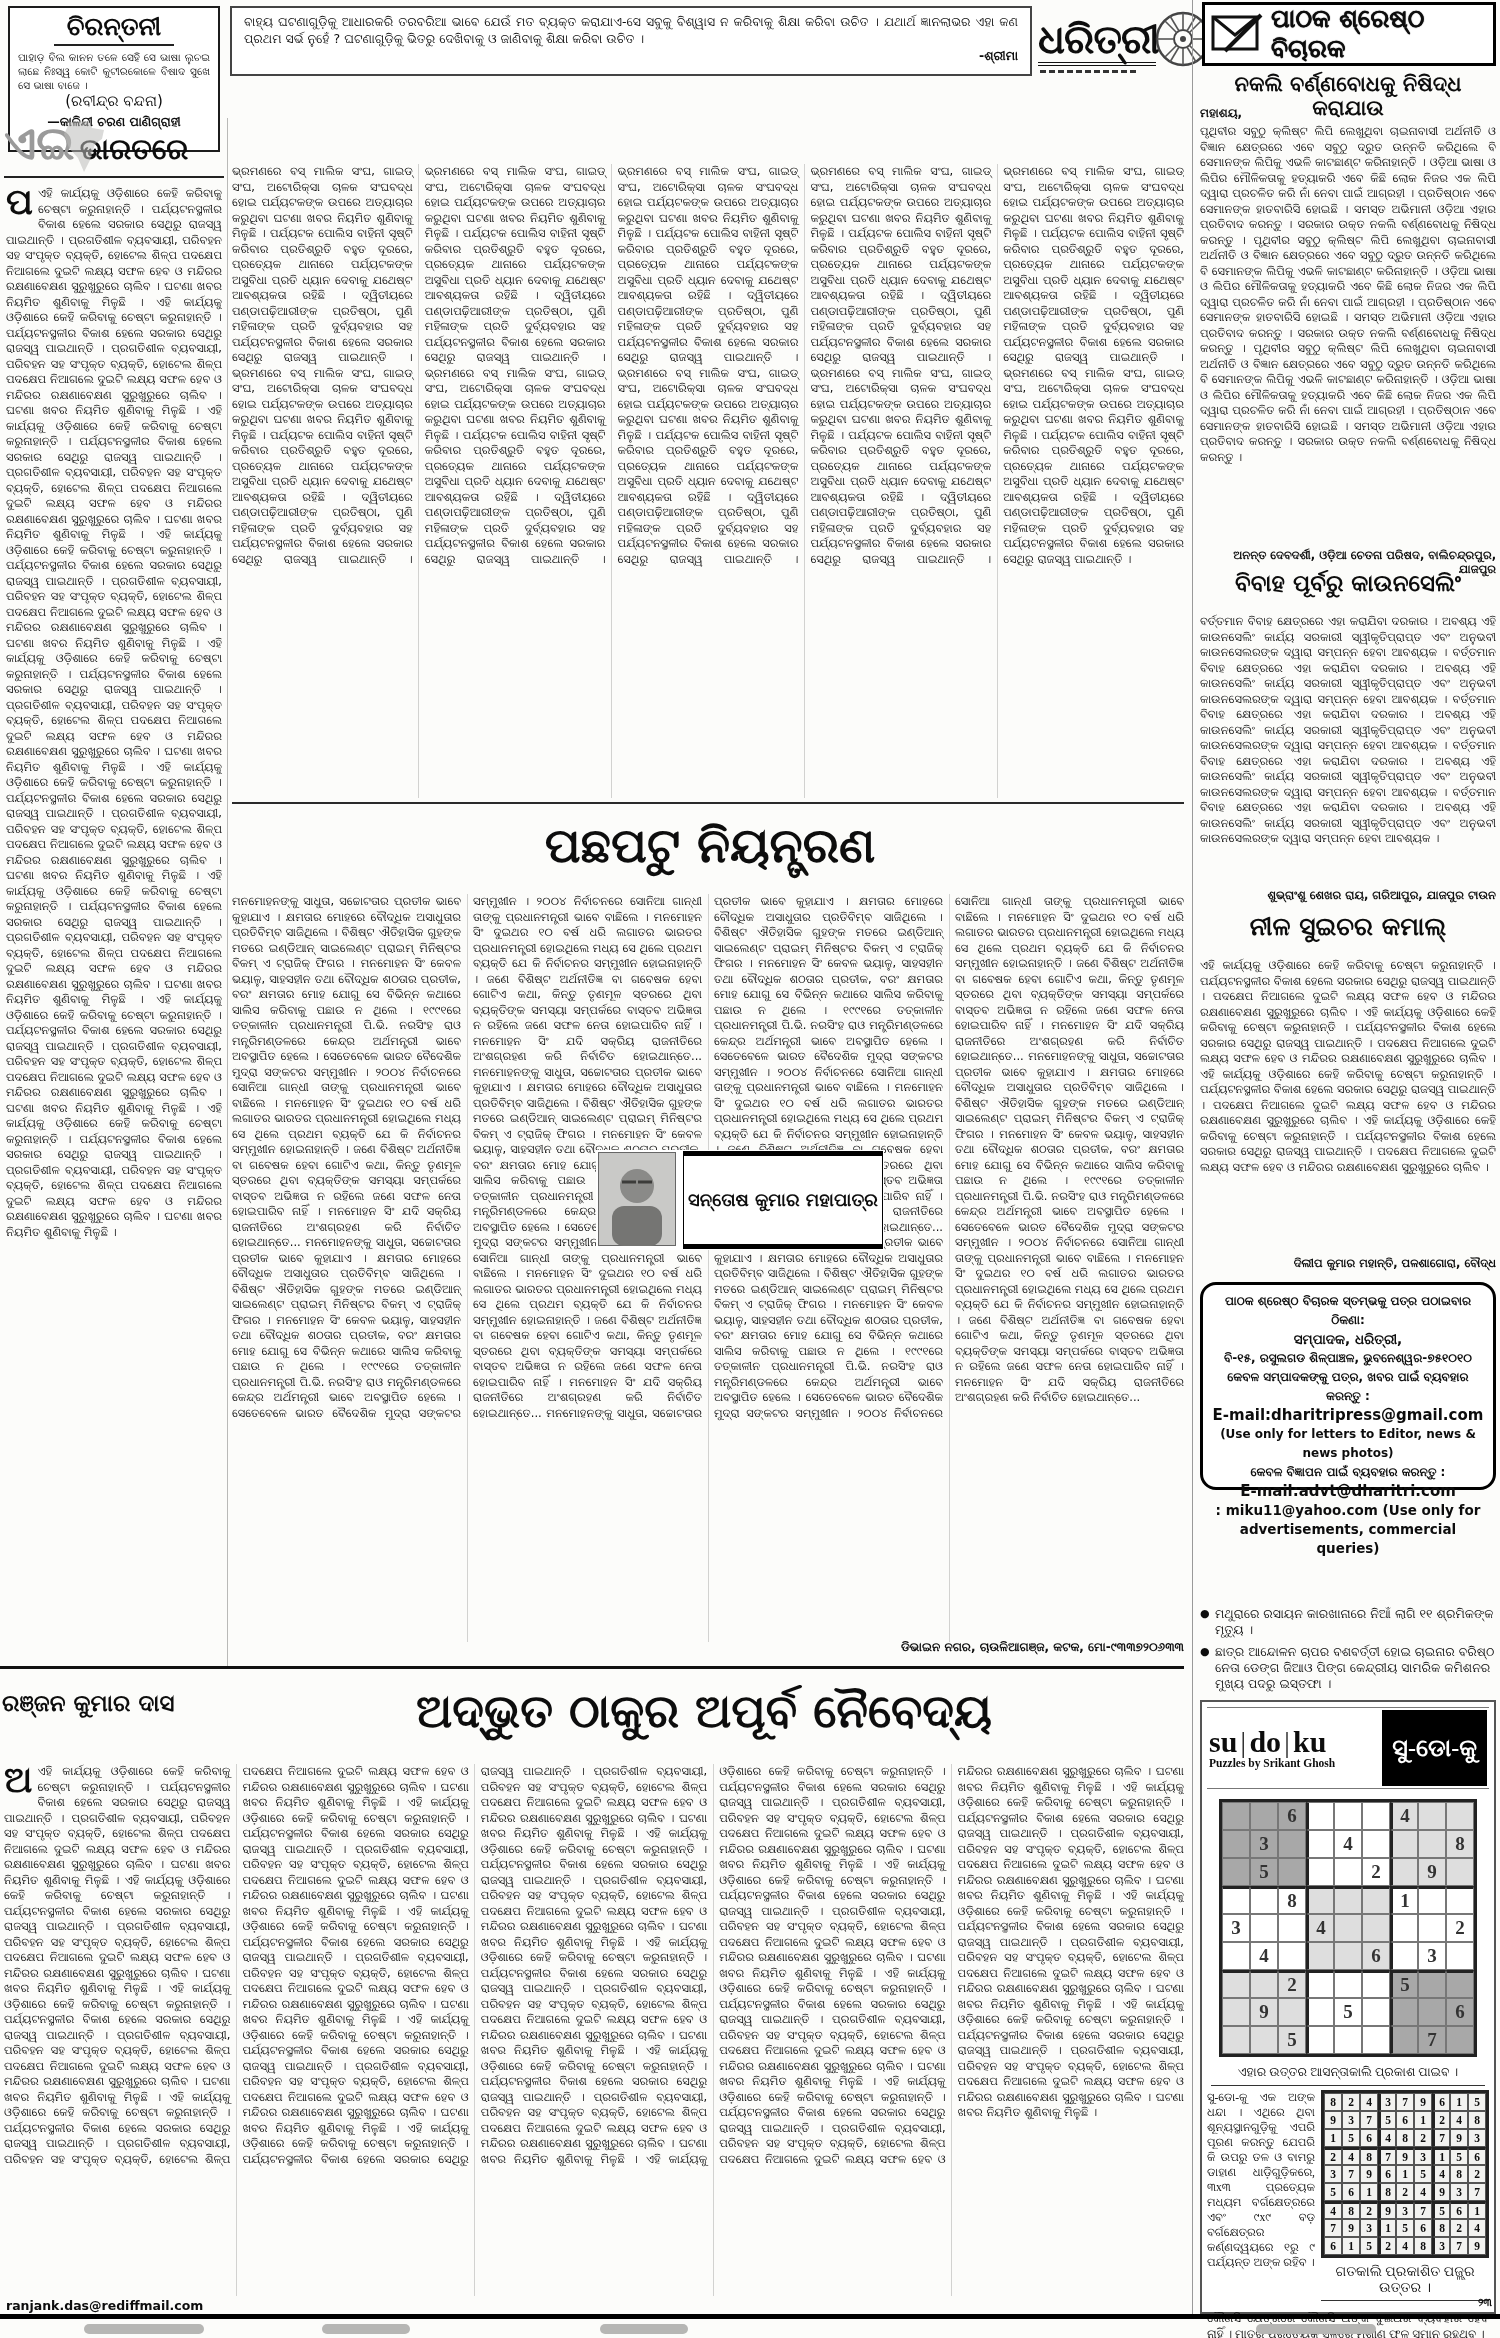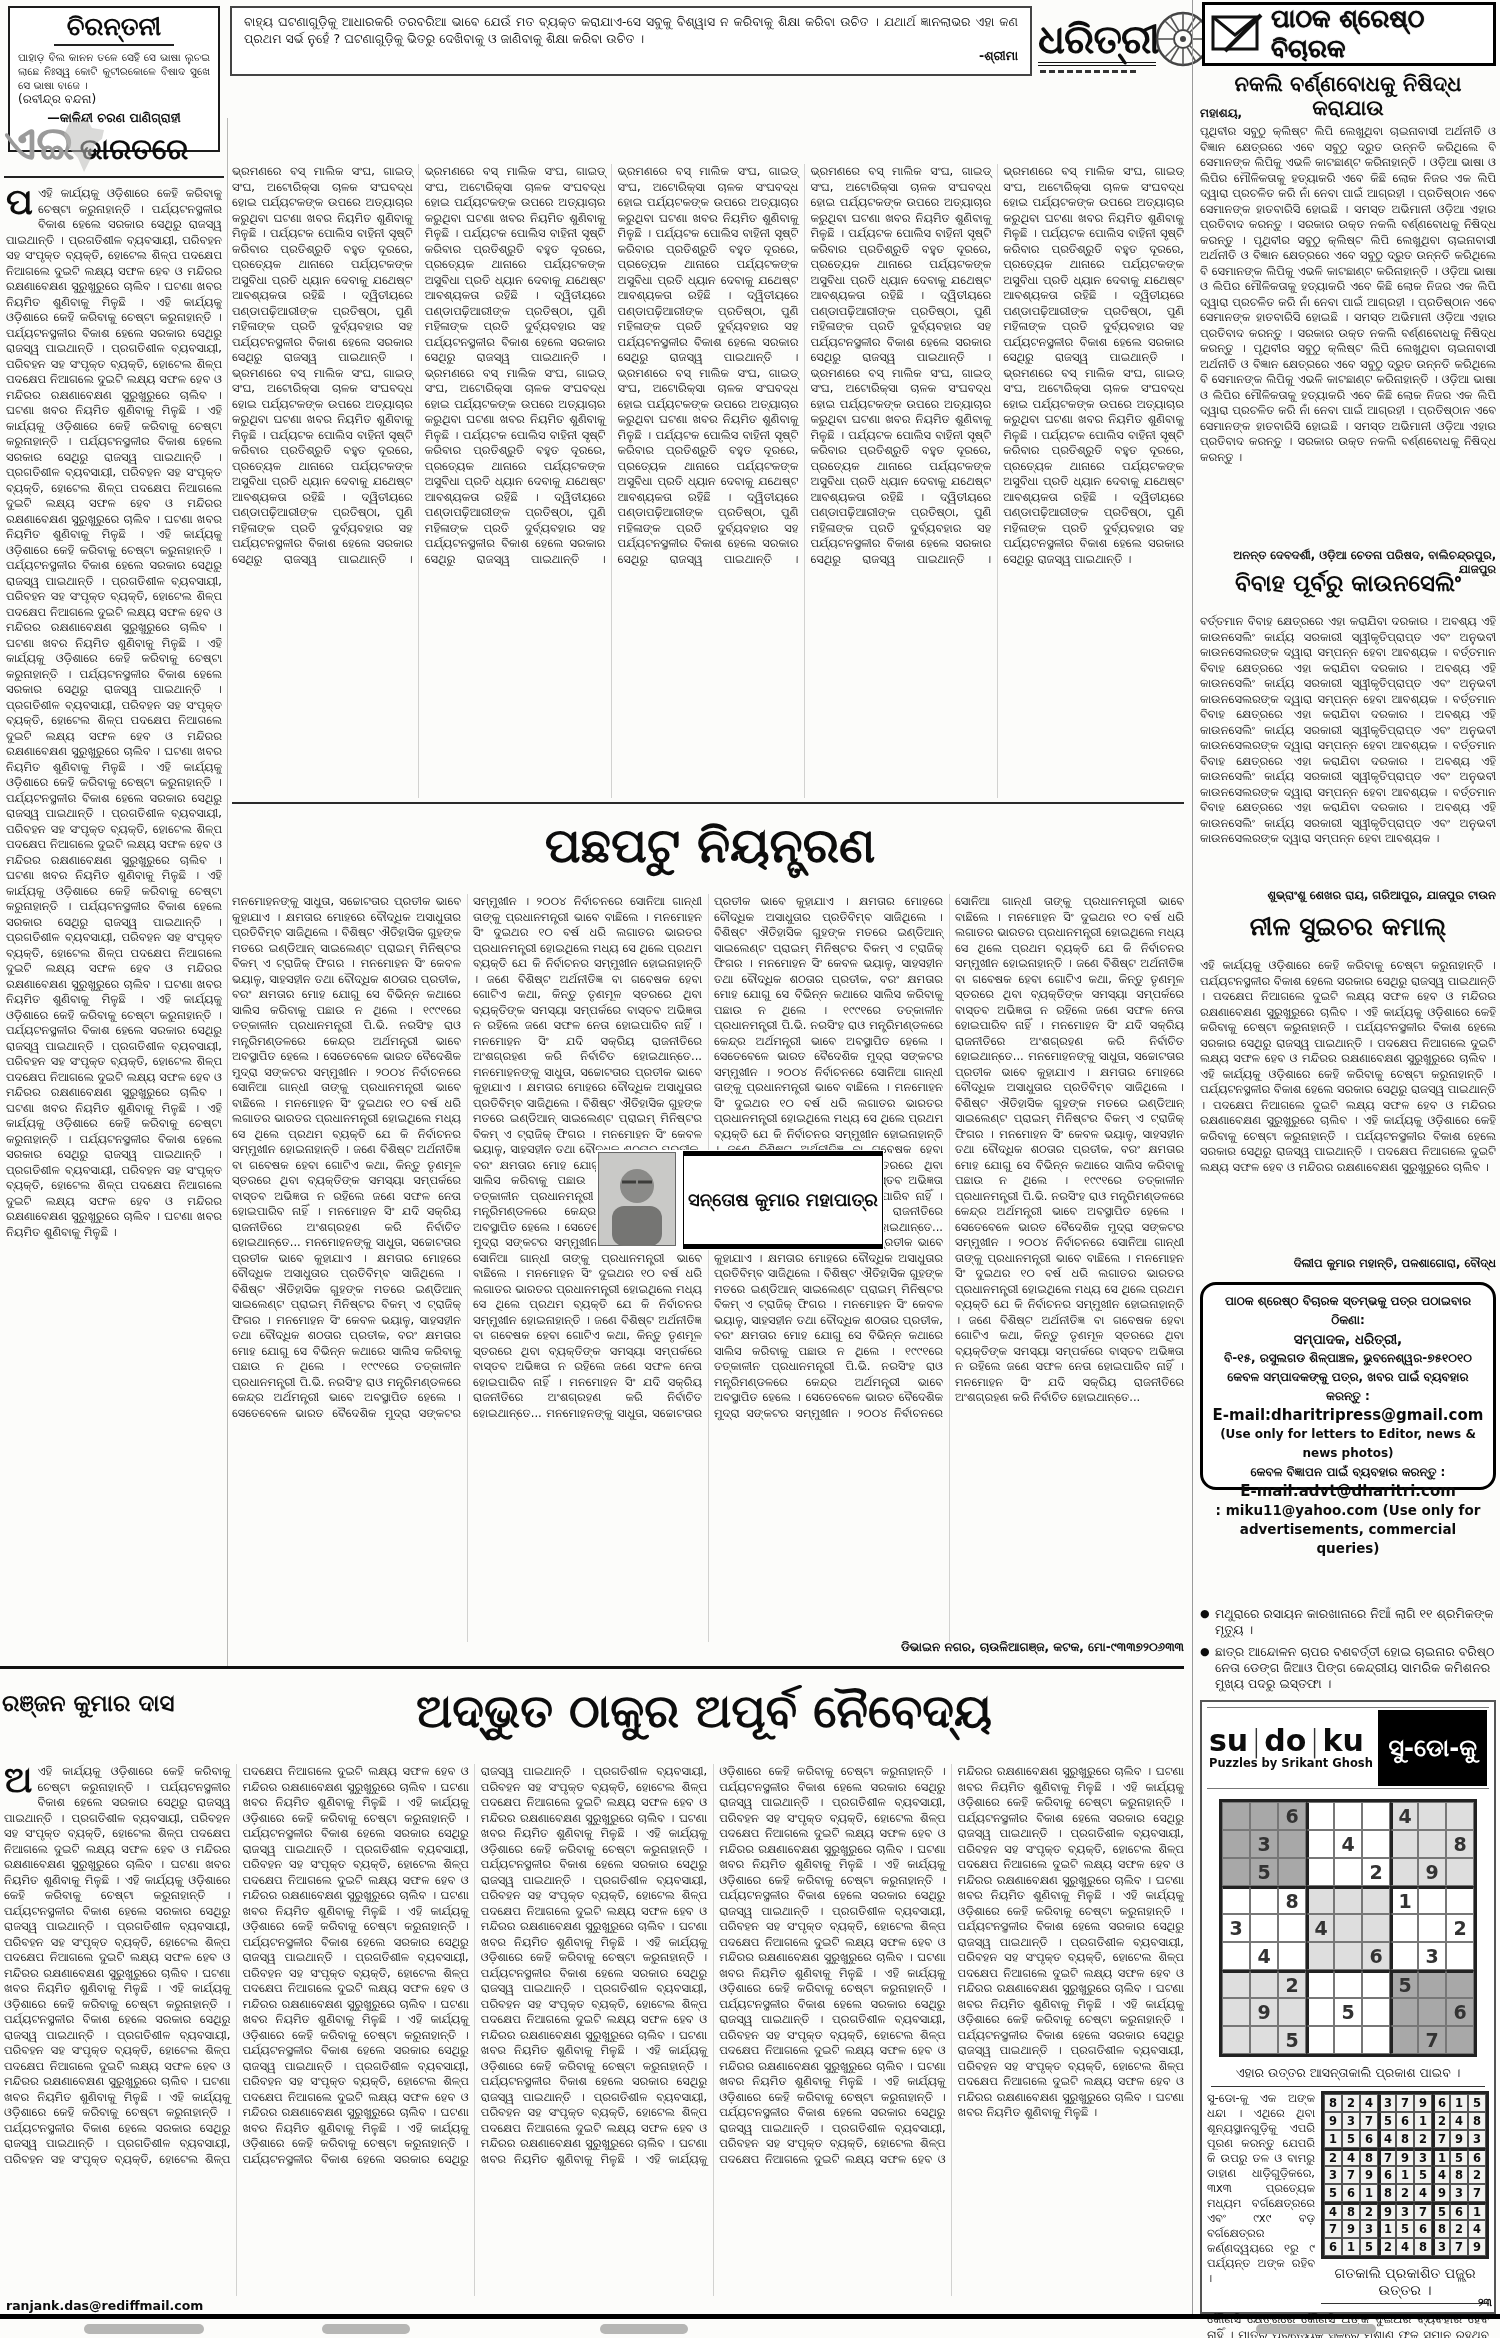--- a/index.html
+++ b/index.html
@@ -7,21 +7,21 @@
         font-family:"DejaVu Sans","Liberation Sans",sans-serif;overflow:hidden;}
   .abs{position:absolute;}
   .just{text-align:justify;text-justify:inter-word;}
   .bodytxt{font-size:11.5px;line-height:15.5px;overflow:hidden;word-break:break-word;}
   .cols{column-gap:12px;column-rule:1px solid #d2d2d0;}
   .dropcap{float:left;font-size:36px;line-height:32px;font-weight:700;padding:0 5px 0 0;}
   
   #chirantani-box{left:8px;top:6px;width:212px;height:146px;border:2px solid #1c1c1c;background:#fff;padding:4px 8px;box-sizing:border-box;}
   #chirantani-title{font-size:25px;font-weight:700;text-align:center;border-bottom:2px solid #222;display:block;width:120px;margin:0 auto 4px auto;padding-bottom:2px;}
   #chirantani-verse{font-size:10.5px;line-height:14px;}
-  #chirantani-source{font-size:12px;text-align:left;}
+  #chirantani-source{font-size:15px;text-align:center;}
   #chirantani-author{font-size:12.5px;font-weight:700;text-align:center;margin-top:4px;}
   #quote-box{left:230px;top:6px;width:802px;height:70px;border:2px solid #444;background:#fff;padding:5px 12px;box-sizing:border-box;font-size:12.5px;line-height:17px;}
   #quote-author{text-align:right;font-weight:600;}
   #masthead-title{left:1038px;top:16px;width:118px;font-size:40px;font-weight:700;letter-spacing:-1px;border-bottom:4px double #111;line-height:46px;}
   #masthead-sub{left:1040px;top:66px;width:96px;height:4px;border-bottom:3px dashed #333;}
   
   #letters-header{left:1202px;top:2px;width:294px;height:64px;border:3px solid #000;background:#fff;display:flex;align-items:center;gap:8px;padding:2px 6px;box-sizing:border-box;}
   #letters-header-title{font-size:25px;font-weight:800;letter-spacing:0px;text-shadow:0 0 1px #000;}
   
   #sidebar-header{left:4px;top:118px;width:220px;height:58px;border-bottom:2px solid #222;overflow:hidden;}
@@ -65,21 +65,21 @@
   #years-box{left:1200px;top:1500px;width:296px;height:102px;display:flex;align-items:center;}
   #news-icon{width:86px;height:88px;position:relative;flex:0 0 86px;}
   .npaper{position:absolute;background:#d8d8d6;border:1px solid #9a9a98;
           background-image:repeating-linear-gradient(0deg,#b9b9b7 0 2px,transparent 2px 7px);}
   #years-title{font-size:25px;font-weight:800;text-align:right;line-height:29px;flex:1;padding-right:8px;border-right:4px solid #111;}
   #years-date{font-size:18px;font-weight:800;text-align:center;line-height:24px;padding:0 6px;}
   #years-bracket{width:12px;height:66px;border-right:6px solid #000;border-top:6px solid #000;border-bottom:6px solid #000;}
   .flash-bullet{left:1200px;width:296px;font-size:12.5px;line-height:16px;display:flex;gap:5px;}
   .bdot{flex:0 0 10px;font-size:11px;line-height:16px;}
   
-  #sudoku-box{left:1200px;top:1700px;width:296px;height:614px;border:2px solid #555;background:#fff;padding:5px;box-sizing:border-box;}
+  #sudoku-box{left:1200px;top:1700px;width:296px;height:614px;border:2px solid #555;background:#fff;padding:5px;box-sizing:border-box;font-family:Liberation Serif, serif;}
   #sudoku-head{display:flex;align-items:center;justify-content:space-between;border:1px solid #777;border-width:1px 0;padding:2px 2px;}
   #sudoku-logo{font-size:30px;font-weight:800;line-height:30px;}
   #sudoku-logo .bar{font-weight:300;color:#333;padding:0 3px;}
   #sudoku-byline{font-size:11.5px;font-weight:700;}
   #sudoku-odia{background:#000;color:#fff;font-size:24px;font-weight:800;padding:24px 10px;line-height:28px;}
   #puzzle-grid{display:grid;grid-template-columns:repeat(9,28px);grid-template-rows:repeat(9,28px);border:3px solid #222;width:252px;margin:10px auto 0 auto;}
   .pz-cell{border:1px solid #777;box-sizing:border-box;display:flex;align-items:center;justify-content:center;font-size:19px;font-weight:700;color:#333;}
   #sudoku-caption-next{font-size:12.5px;text-align:center;margin:8px 4px 4px 4px;border-bottom:1.5px solid #333;padding-bottom:5px;}
   #sudoku-lower{display:flex;gap:6px;margin-top:4px;}
   #sudoku-desc{flex:1;font-size:11.5px;line-height:15px;text-align:justify;overflow:hidden;height:214px;}

